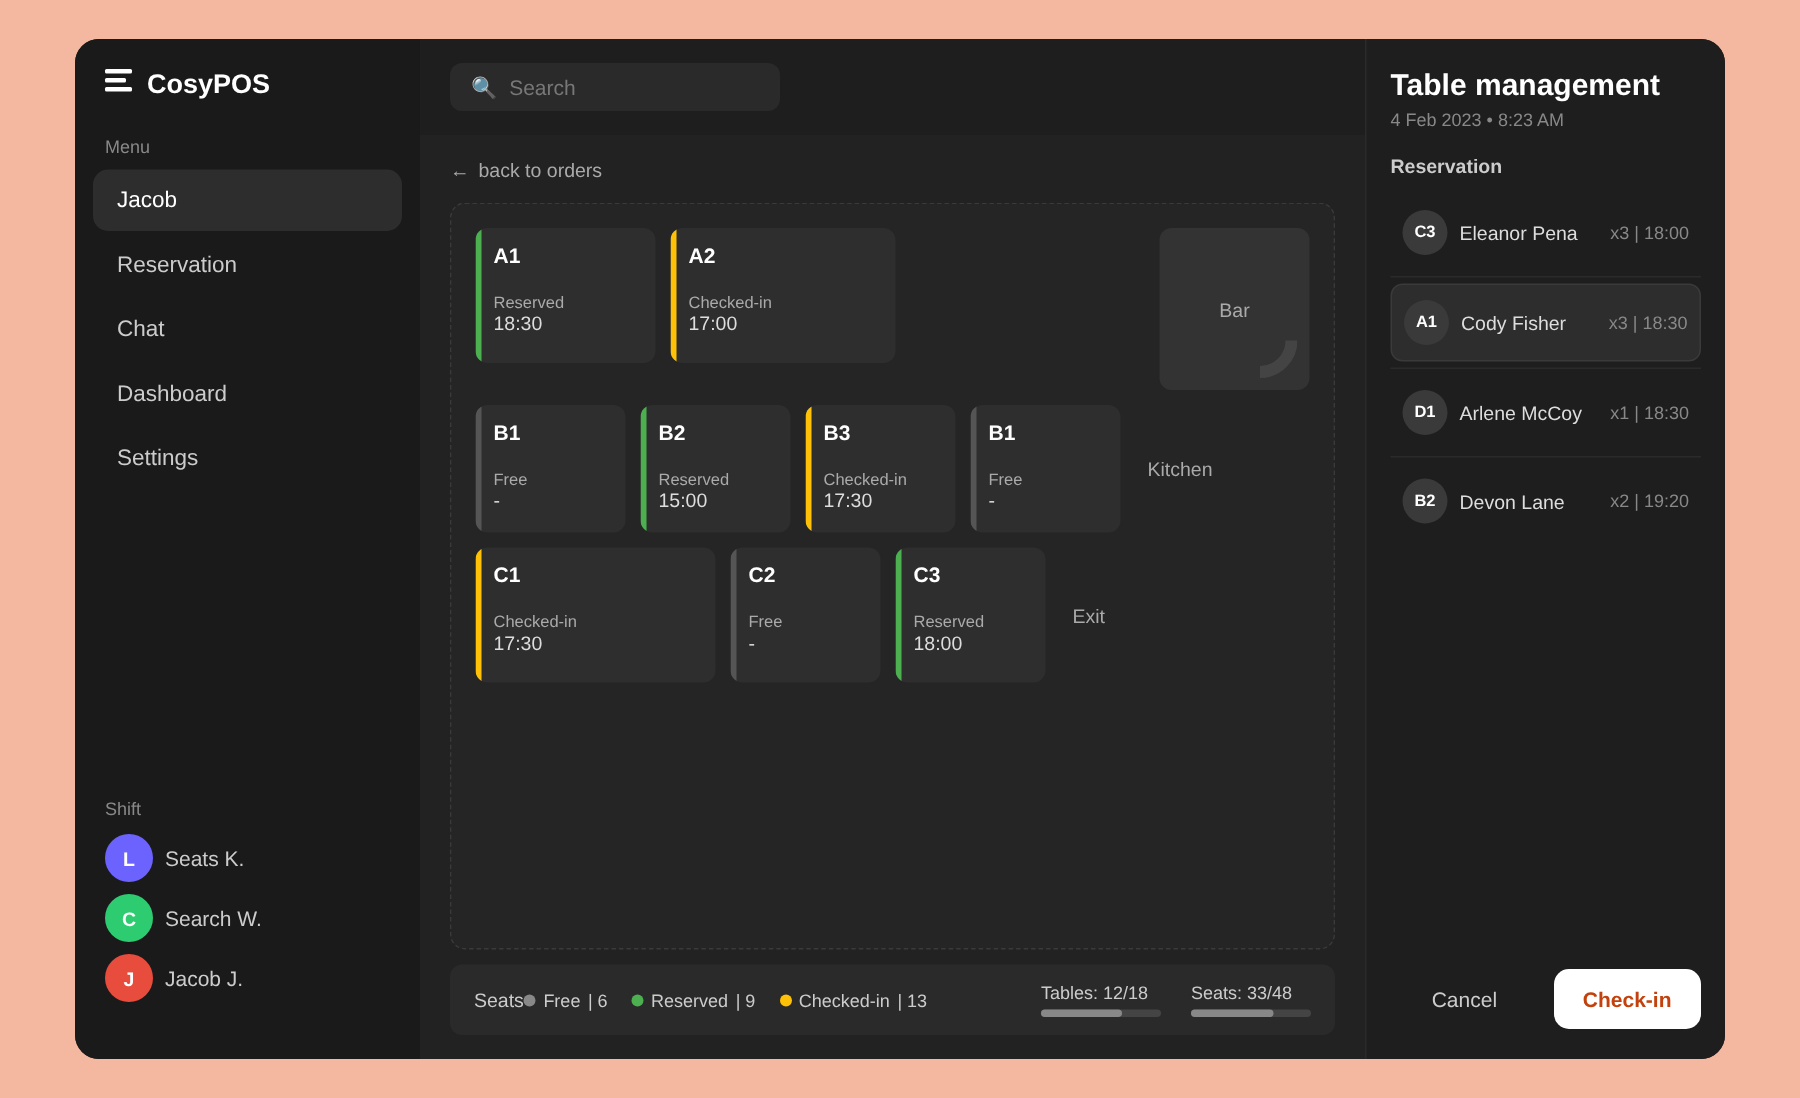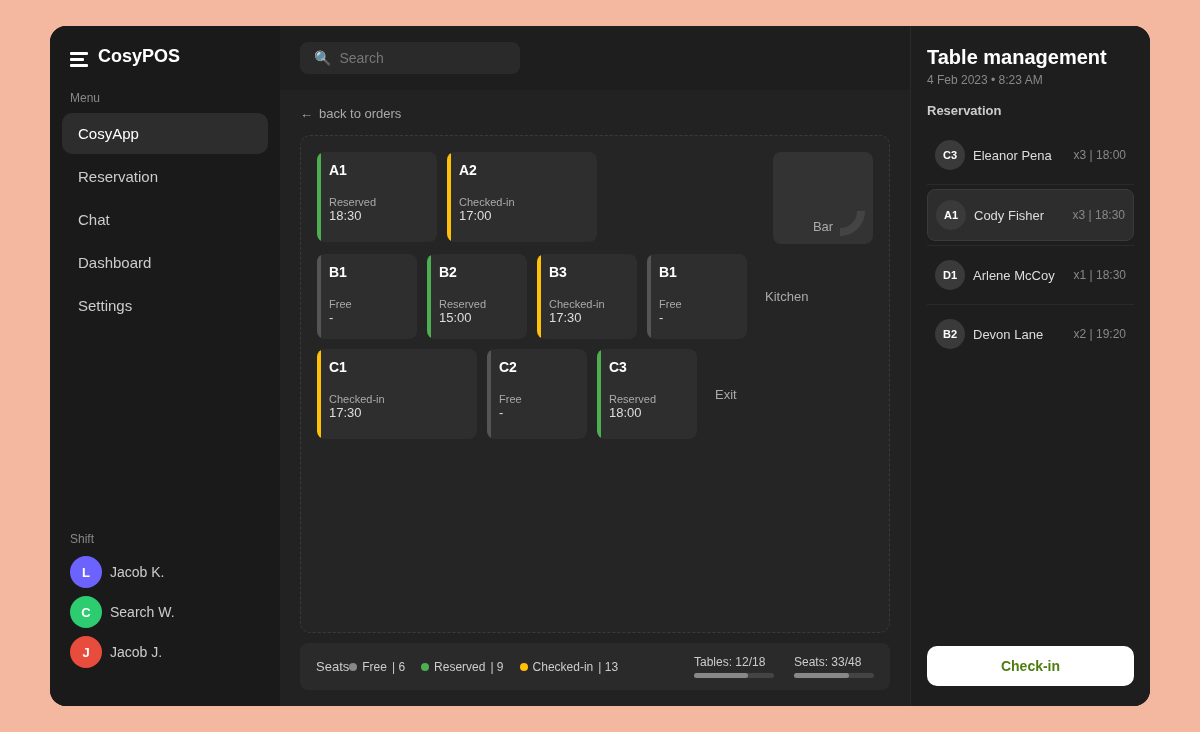--- a/index.html
+++ b/index.html
@@ -24,21 +24,21 @@
     .sidebar {
       width: 230px;
       background: #1a1a1a;
       display: flex;
       flex-direction: column;
       padding: 20px 0;
       flex-shrink: 0;
     }
     .logo-area {
       display: flex;
-      align-items: flex-end;
+      align-items: flex-start;
       padding: 0 20px 24px 20px;
       gap: 10px;
     }
     .logo-icon {
       display: flex;
       flex-direction: column;
       gap: 3px;
     }
     .logo-icon span {
       display: block;
@@ -242,25 +242,25 @@
     .table-time {
       color: #ddd;
       font-size: 13px;
       font-weight: 500;
     }
     .bar-area {
       background: #333;
       border-radius: 8px;
       padding: 10px;
       display: flex;
-      align-items: flex-end;
+      align-items: center;
       justify-content: center;
       position: relative;
       width: 100px;
-      height: 92px;
+      height: 108px;
     }
     .bar-label {
       color: #aaa;
       font-size: 13px;
     }
     .bar-curve {
       position: absolute;
       bottom: 8px;
       right: 8px;
       width: 50px;
@@ -406,21 +406,21 @@
       font-size: 14px;
       font-weight: 500;
       cursor: pointer;
       border-radius: 10px;
     }
     .btn-checkin {
       flex: 1;
       padding: 12px;
       background: white;
       border: none;
-      color: #4d7c0f;
+      color: #c2410c;
       font-size: 14px;
       font-weight: 700;
       cursor: pointer;
       border-radius: 10px;
     }
   </style>
 </head>
 <body>
 
 <div class="app-container">
@@ -429,31 +429,31 @@
     <div class="logo-area">
       <div class="logo-icon">
         <span></span>
           <span></span>
           <span></span>
       </div>
       <span class="logo-text">CosyPOS</span>
     </div>
     <div class="nav-section">
       <div class="nav-label">Menu</div>
-      <div class="nav-item active">CosyApp</div>
+      <div class="nav-item active">Jacob</div>
       <div class="nav-item">Reservation</div>
       <div class="nav-item">Chat</div>
       <div class="nav-item">Dashboard</div>
       <div class="nav-item">Settings</div>
     </div>
     <div class="sidebar-bottom">
       <div class="shift-label">Shift</div>
       <div class="staff-item">
         <div class="avatar" style="background:#6c63ff;">L</div>
-        <span class="staff-name">Jacob K.</span>
+        <span class="staff-name">Seats K.</span>
       </div>
       <div class="staff-item">
         <div class="avatar" style="background:#2ecc71;">C</div>
         <span class="staff-name">Search W.</span>
       </div>
       <div class="staff-item">
         <div class="avatar" style="background:#e74c3c;">J</div>
         <span class="staff-name">Jacob J.</span>
       </div>
     </div>
@@ -601,16 +601,17 @@
         <span class="res-info">x1 | 18:30</span>
       </div>
       <div class="divider"></div>
       <div class="reservation-item">
         <div class="res-avatar">B2</div>
         <span class="res-name">Devon Lane</span>
         <span class="res-info">x2 | 19:20</span>
       </div>
     </div>
     <div class="panel-actions">
+      <button class="btn-cancel">Cancel</button>
       <button class="btn-checkin">Check-in</button>
     </div>
   </div>
 </div>
 
 </body></html>

